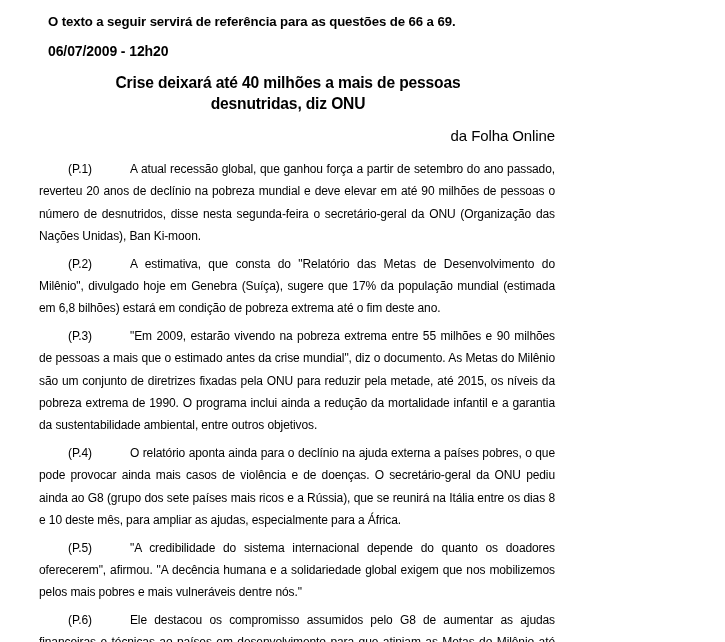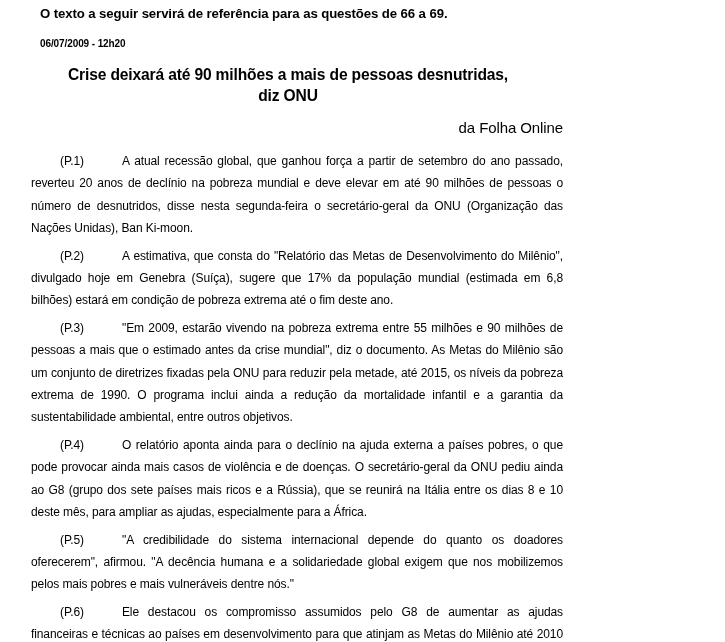--- a/index.html
+++ b/index.html
@@ -16,38 +16,38 @@
     font-family: "Liberation Sans", sans-serif;
     color: #000000;
     -webkit-font-smoothing: none;
   }
 
   .page {
     position: relative;
     width: 576px;
     height: 642px;
     box-sizing: border-box;
-    padding: 0;
+    padding: 8px;
   }
 
   
   .instruction {
     margin: 0;
     padding: 4px 14px 0 40px;
     font-size: 13.2px;
     font-weight: bold;
     line-height: 19px;
     letter-spacing: -0.1px;
   }
 
   
   .dateline {
     margin: 0;
     padding: 11px 14px 0 40px;
-    font-size: 10px;
+    font-size: 14px;
     font-weight: bold;
     line-height: 19px;
     letter-spacing: -0.1px;
   }
 
   
   .headline {
     margin: 0;
     padding: 11px 66px 0 66px;
     font-size: 15.6px;
@@ -105,21 +105,21 @@
 </style>
 </head>
 <body>
 
 <div class="page">
 
   <p class="instruction">O texto a seguir servirá de referência para as questões de 66 a 69.</p>
 
   <p class="dateline">06/07/2009 - 12h20</p>
 
-  <h1 class="headline">Crise deixará até 90 milhões a mais de pessoas desnutridas, diz ONU</h1>
+  <h1 class="headline">Crise deixará até 40 milhões a mais de pessoas desnutridas, diz ONU</h1>
 
   <div class="credits">
     <span class="credit-line">da Folha Online</span>
   </div>
 
   <div class="article">
 
     <p class="para"><span class="pmark">(P.1)</span><span>A atual recessão global, que ganhou força a partir de setembro do ano passado, reverteu 20 anos de declínio na pobreza mundial e deve elevar em até 90 milhões de pessoas o número de desnutridos, disse nesta segunda-feira o secretário-geral da ONU (Organização das Nações Unidas), Ban Ki-moon.</span></p>
 
     <p class="para"><span class="pmark">(P.2)</span><span>A estimativa, que consta do "Relatório das Metas de Desenvolvimento do Milênio", divulgado hoje em Genebra (Suíça), sugere que 17% da população mundial (estimada em 6,8 bilhões) estará em condição de pobreza extrema até o fim deste ano.</span></p>

